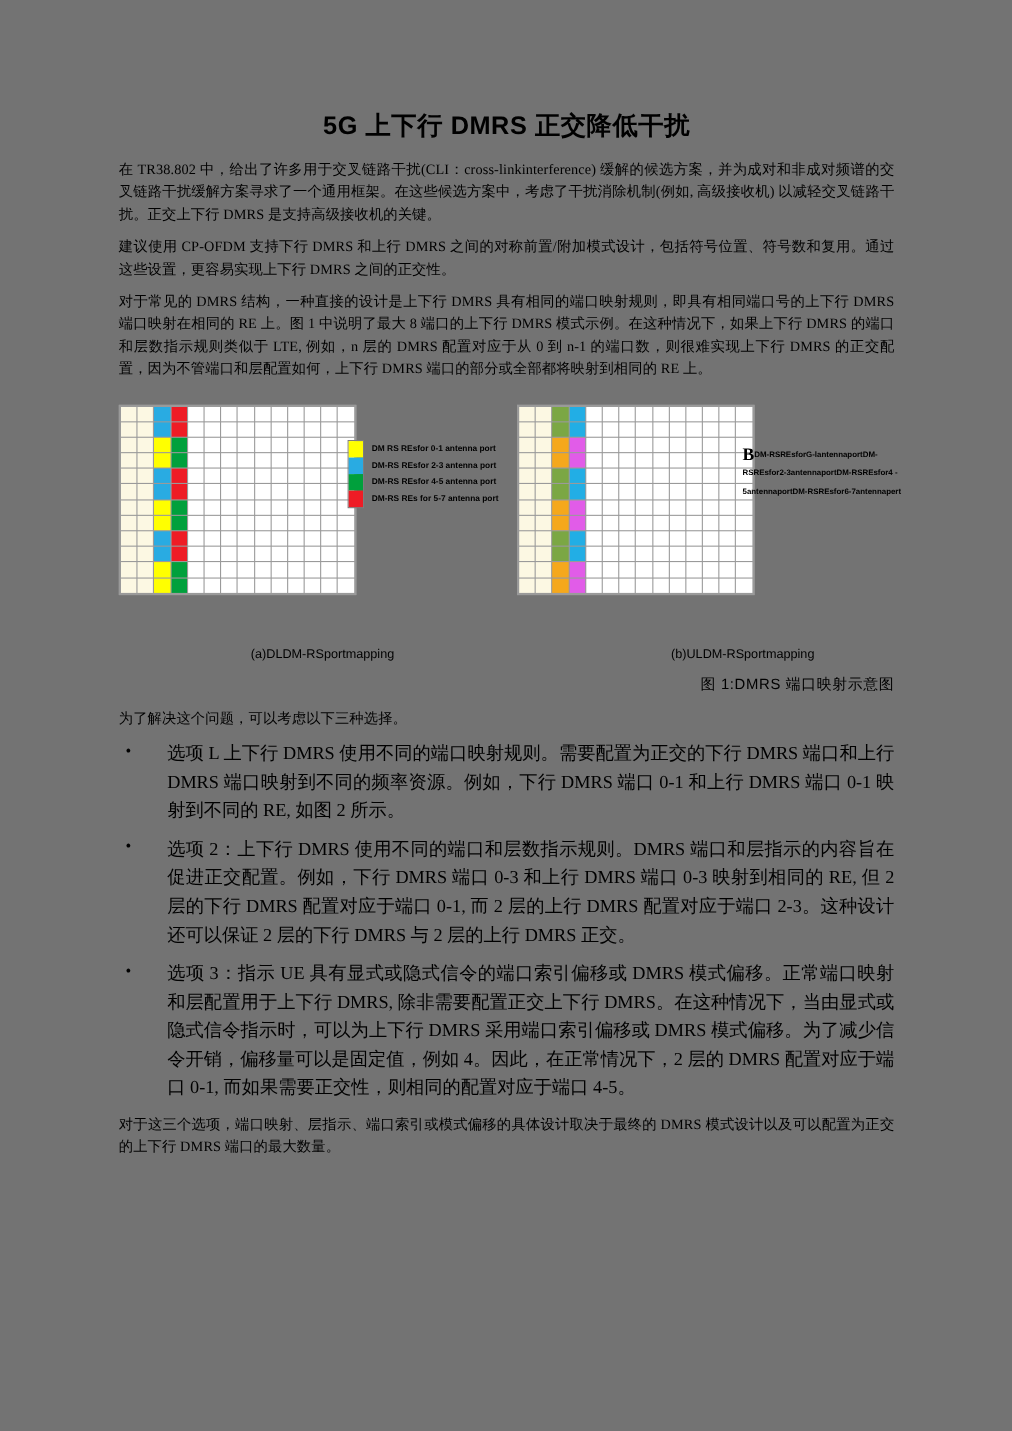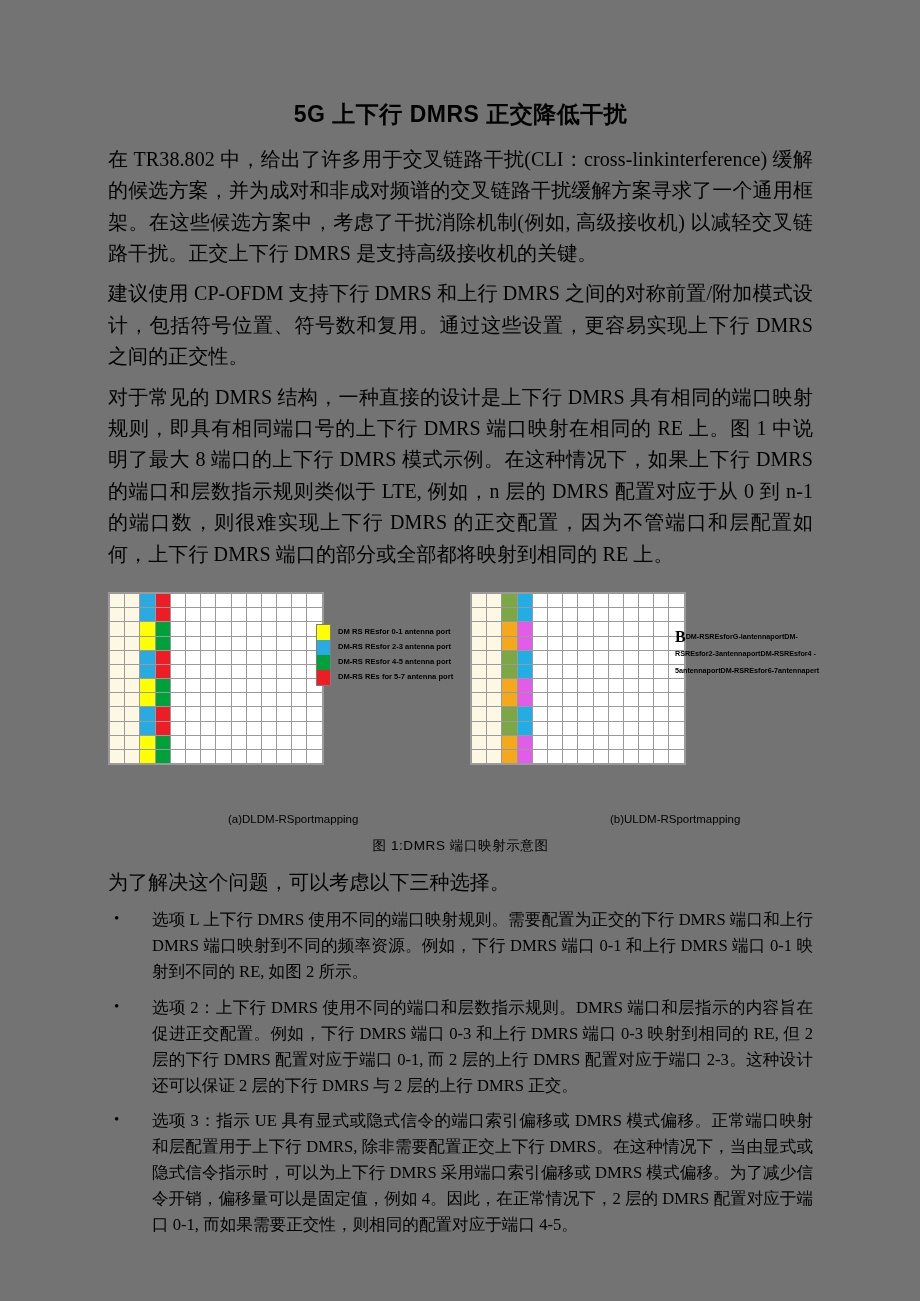--- a/index.html
+++ b/index.html
@@ -31,21 +31,21 @@
   h1.doc-title {
     font-family: "Liberation Sans", "DejaVu Sans", sans-serif;
     font-size: 23px;
     font-weight: 700;
     text-align: center;
     margin: 0 0 14px 0;
     letter-spacing: 0.5px;
     line-height: 1.3;
   }
   p.para {
-    font-size: 20px;
+    font-size: 13px;
     line-height: 1.57;
     margin: 0 0 9px 0;
     text-align: justify;
     text-justify: inter-character;
     letter-spacing: 0.1px;
   }
   ul.opts {
     list-style: none;
     margin: 0 0 6px 0;
     padding: 0;
@@ -151,21 +151,21 @@
   }
   .fig-subcap {
     position: absolute;
     font-family: "Liberation Sans", "DejaVu Sans", sans-serif;
     font-size: 11.5px;
     top: 0;
   }
   .fig-subcap.a { left: 120px; }
   .fig-subcap.b { left: 502px; }
   .fig-caption {
-    text-align: center;
+    text-align: right;
     font-size: 13.5px;
     margin: 4px 0 12px 0;
     font-family: "Liberation Sans", "DejaVu Sans", sans-serif;
     letter-spacing: 0.6px;
   }
 </style>
 </head>
 <body>
 
 <div class="page">
@@ -563,14 +563,15 @@
         <span class="bullet">•</span><span>选项 L</span> <span class="u">上下行 DMRS 使用不同的端口映射规则。</span><span>需要配置为正交的下行 DMRS 端口和上行 DMRS 端口映射到不同的频率资源。例如，下行 DMRS 端口 0-1 和上行 DMRS 端口 0-1 映射到不同的 RE, 如图 2 所示。</span>
       </li>
       <li>
         <span class="bullet">•</span><span>选项 2：</span><span class="u">上下行 DMRS 使用不同的端口和层数指示规则。</span><span>DMRS 端口和层指示的内容旨在促进正交配置。例如，下行 DMRS 端口 0-3 和上行 DMRS 端口 0-3 映射到相同的 RE, 但 2 层的下行 DMRS 配置对应于端口 0-1, 而 2 层的上行 DMRS 配置对应于端口 2-3。这种设计还可以保证 2 层的下行 DMRS 与 2 层的上行 DMRS 正交。</span>
       </li>
       <li>
         <span class="bullet">•</span><span>选项 3：</span><span class="u">指示 UE 具有显式或隐式信令的端口索引偏移或 DMRS 模式偏移。</span><span>正常端口映射和层配置用于上下行 DMRS, 除非需要配置正交上下行 DMRS。在这种情况下，当由显式或隐式信令指示时，可以为上下行 DMRS 采用端口索引偏移或 DMRS 模式偏移。为了减少信令开销，偏移量可以是固定值，例如 4。因此，在正常情况下，2 层的 DMRS 配置对应于端口 0-1, 而如果需要正交性，则相同的配置对应于端口 4-5。</span>
       </li>
     </ul>
 
+    <p class="para">对于这三个选项，端口映射、层指示、端口索引或模式偏移的具体设计取决于最终的 DMRS 模式设计以及可以配置为正交的上下行 DMRS 端口的最大数量。</p>
   </div>
 </div>
 
 </body></html>

